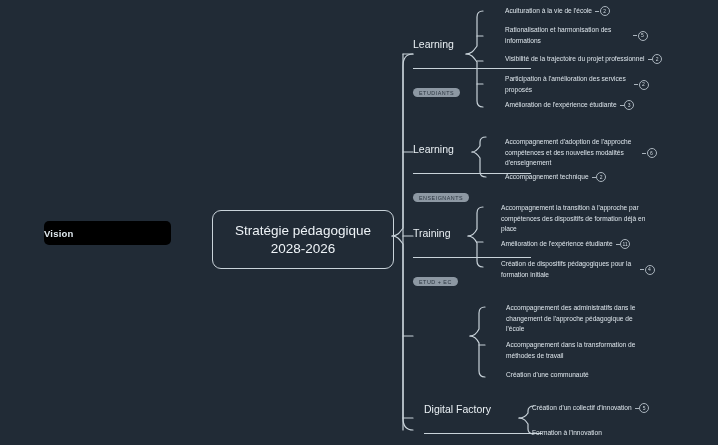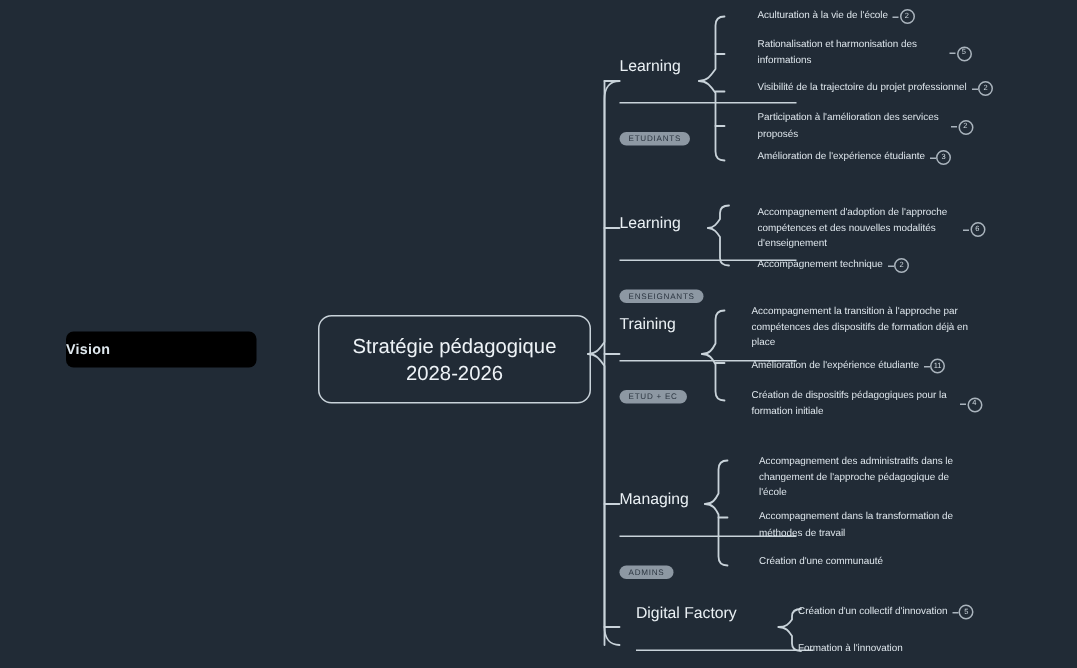--- a/index.html
+++ b/index.html
@@ -268,21 +268,21 @@
   </div>
 
   <div class="leaf" style="left:505px; top:172px;">
     <span class="leaf-text" style="white-space:nowrap;">Accompagnement technique</span>
     <span class="leaf-badge-wrap">
       <span class="leaf-dash"></span>
       <span class="leaf-badge">2</span>
     </span>
   </div>
 
-  <div class="branch" style="left:413px; top:210px;">
+  <div class="branch" style="left:413px; top:227px;">
     <span class="branch-title">Training</span>
     <div class="branch-rule"></div>
     <span class="branch-tag">ETUD + EC</span>
   </div>
 
   <div class="leaf" style="left:501px; top:203px;">
     <span class="leaf-text" style="max-width:150px;">Accompagnement la transition à l'approche par compétences des dispositifs de formation déjà en place</span>
   </div>
 
   <div class="leaf" style="left:501px; top:239px;">
@@ -294,25 +294,20 @@
   </div>
 
   <div class="leaf" style="left:501px; top:259px;">
     <span class="leaf-text" style="max-width:136px;">Création de dispositifs pédagogiques pour la formation initiale</span>
     <span class="leaf-badge-wrap">
       <span class="leaf-dash"></span>
       <span class="leaf-badge">4</span>
     </span>
   </div>
 
-  <div class="branch" style="left:413px; top:327px;">
-    <span class="branch-title">Managing</span>
-    <div class="branch-rule"></div>
-    <span class="branch-tag">ADMINS</span>
-  </div>
 
   <div class="leaf" style="left:506px; top:303px;">
     <span class="leaf-text" style="max-width:146px;">Accompagnement des administratifs dans le changement de l'approche pédagogique de l'école</span>
   </div>
 
   <div class="leaf" style="left:506px; top:340px;">
     <span class="leaf-text" style="max-width:146px;">Accompagnement dans la transformation de méthodes de travail</span>
   </div>
 
   <div class="leaf" style="left:506px; top:370px;">

